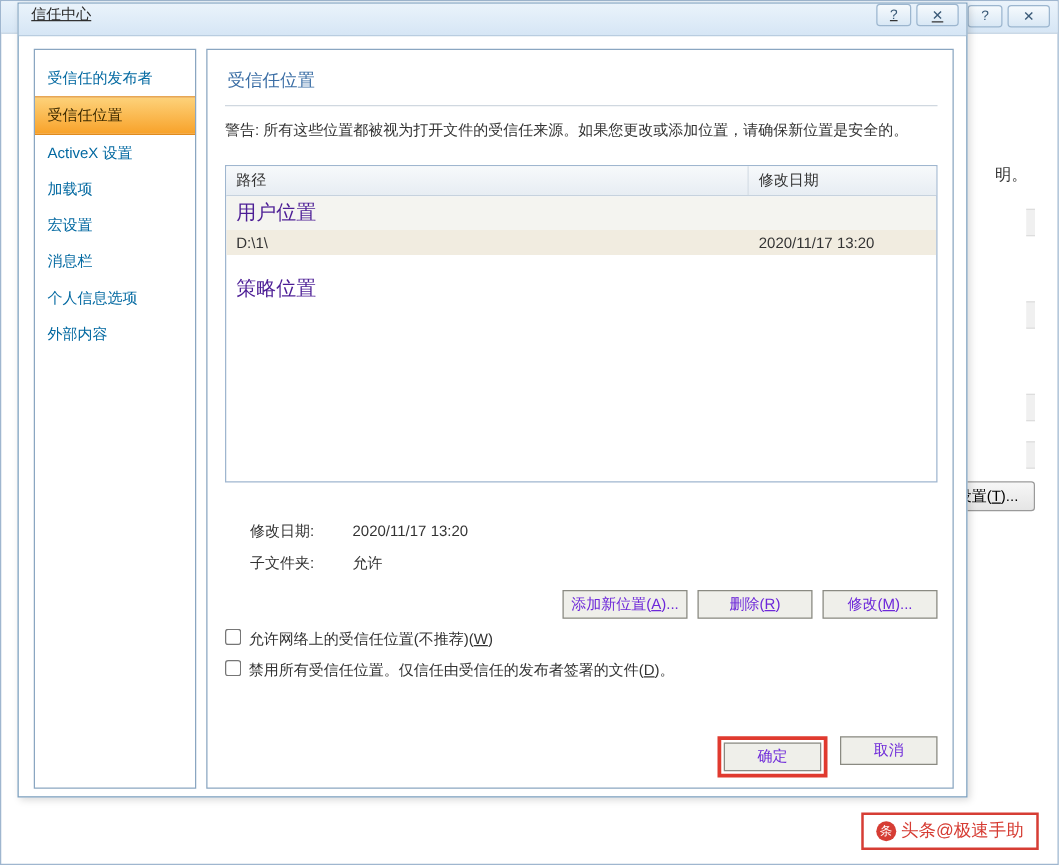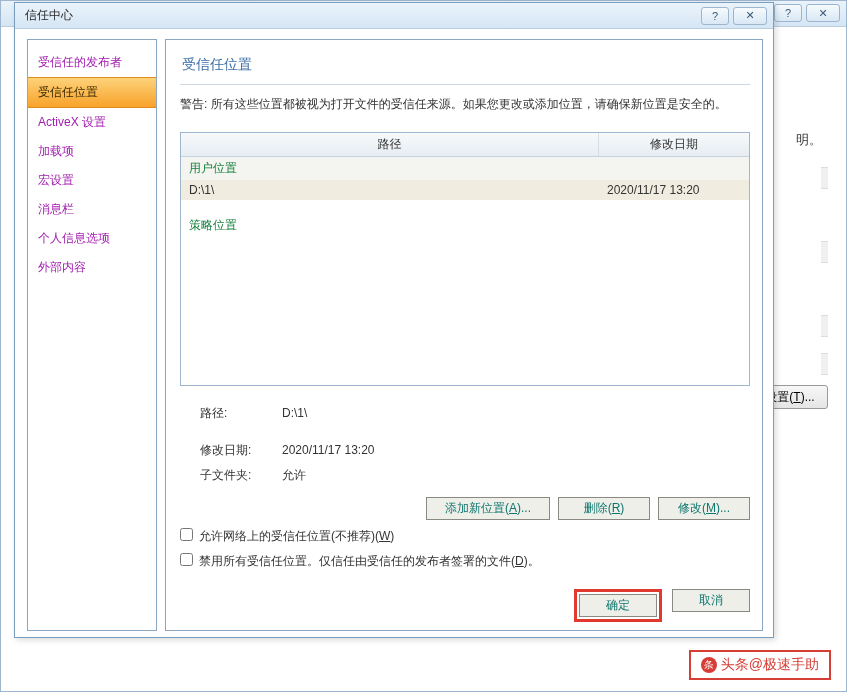--- a/index.html
+++ b/index.html
@@ -39,22 +39,23 @@
     position: absolute; left: 14px; top: 2px;
     width: 760px; height: 636px;
     background: #fff;
     border: 1px solid #7a9ebd;
     box-shadow: 2px 2px 6px rgba(0,0,0,0.15);
   }
   .titlebar {
     height: 26px;
     background: linear-gradient(#eaf3fb,#d6e6f5);
     border-bottom: 1px solid #b9cde0;
-    display: flex; align-items: center;
+    display: flex; align-items: flex-start;
     padding: 0 6px 0 10px;
+    text-decoration: underline;
   }
   .titlebar .title { flex: 1; font-size: 12px; color: #2a2a2a; }
   .winbtns { display:flex; gap:4px; }
   .winbtn {
     width: 28px; height: 18px;
     background: linear-gradient(#f6fafd,#d9e8f5);
     border: 1px solid #9cb6cf; border-radius: 3px;
     display:flex;align-items:center;justify-content:center;
     font-size:11px; color:#3a5a78; cursor:pointer;
   }
@@ -64,21 +65,21 @@
   
   
   .sidebar {
     width: 130px; height: 100%;
     border: 1px solid #8aa6c1;
     background: #fff;
     padding-top: 8px;
   }
   .sideitem {
     padding: 6px 10px;
-    color: #a21caf;
+    color: #0369a1;
     cursor: pointer;
     font-size: 12px;
   }
   .sideitem.selected {
     background: linear-gradient(#fdd27a,#f8a22a);
     border-top:1px solid #e08b1e;
     border-bottom:1px solid #e08b1e;
     color: #3d2b00;
   }
   
@@ -101,43 +102,42 @@
   .listbox {
     border: 1px solid #9fb6cf;
     height: 254px;
     display:flex; flex-direction:column;
     background:#fff;
   }
   .listhdr {
     display:flex; background:linear-gradient(#f7f9fb,#e7edf3);
     border-bottom:1px solid #c6d2de;
     font-size:12px;
-    text-align:center;
   }
   .listhdr div{ padding:3px 8px; border-right:1px solid #d6dee6;}
   .col-path{flex:1;}
   .col-desc{width:190px;}
   .col-date{width:150px;border-right:none!important;}
   .listbody{flex:1;overflow:auto;}
-  .group{background:#f4f4f0;color:#15803d;font-size:12px;padding:3px 8px;}
+  .group{background:#f4f4f0;color:#4c1d95;font-size:16px;padding:3px 8px;}
   .row{display:flex;font-size:12px;cursor:pointer;}
   .row.sel{background:#f1ece0;}
   .row div{padding:3px 8px;}
   
   .details{ margin-top:14px; font-size:12px; line-height:1.9; }
   .details table td{padding:0 6px 0 18px; vertical-align:top;}
   .details td.lbl{width:80px;}
   
   .btnrow{ display:flex; gap:8px; justify-content:flex-end; margin-top:8px;}
   .btn{
     min-width:92px; height:23px;
     background: #efefea;
     border:1px solid #8a8a82; 
     font-size:12px; cursor:pointer;
-    padding:0 18px; color:#0f766e;
+    padding:0 6px; color:#6d28d9;
   }
   .btn u{text-decoration:underline;}
   
   .checkrow{display:flex;align-items:flex-start;gap:6px;margin-top:8px;font-size:12px;}
   .checkrow input{width:13px;height:13px;}
   
   .footer{
     display:flex; gap:10px; justify-content:flex-end;
     padding-top:12px; margin-top:auto;
   }
@@ -214,24 +214,20 @@
             <div class="col-date">2020/11/17 13:20</div>
           </div>
           <div style="height:14px"></div>
           <div class="group" style="background:transparent">策略位置</div>
         </div>
       </div>
 
       <div class="details">
         <table>
           <tbody>
-              <tr>
-                <td class="lbl">路径:</td>
-              <td>D:\1\</td>
-              </tr>
           <tr>
                 <td colspan="2" style="height:10px"></td>
               </tr>
           <tr>
                 <td class="lbl">修改日期:</td>
               <td>2020/11/17 13:20</td>
               </tr>
           <tr>
                 <td class="lbl">子文件夹:</td>
               <td>允许</td>

